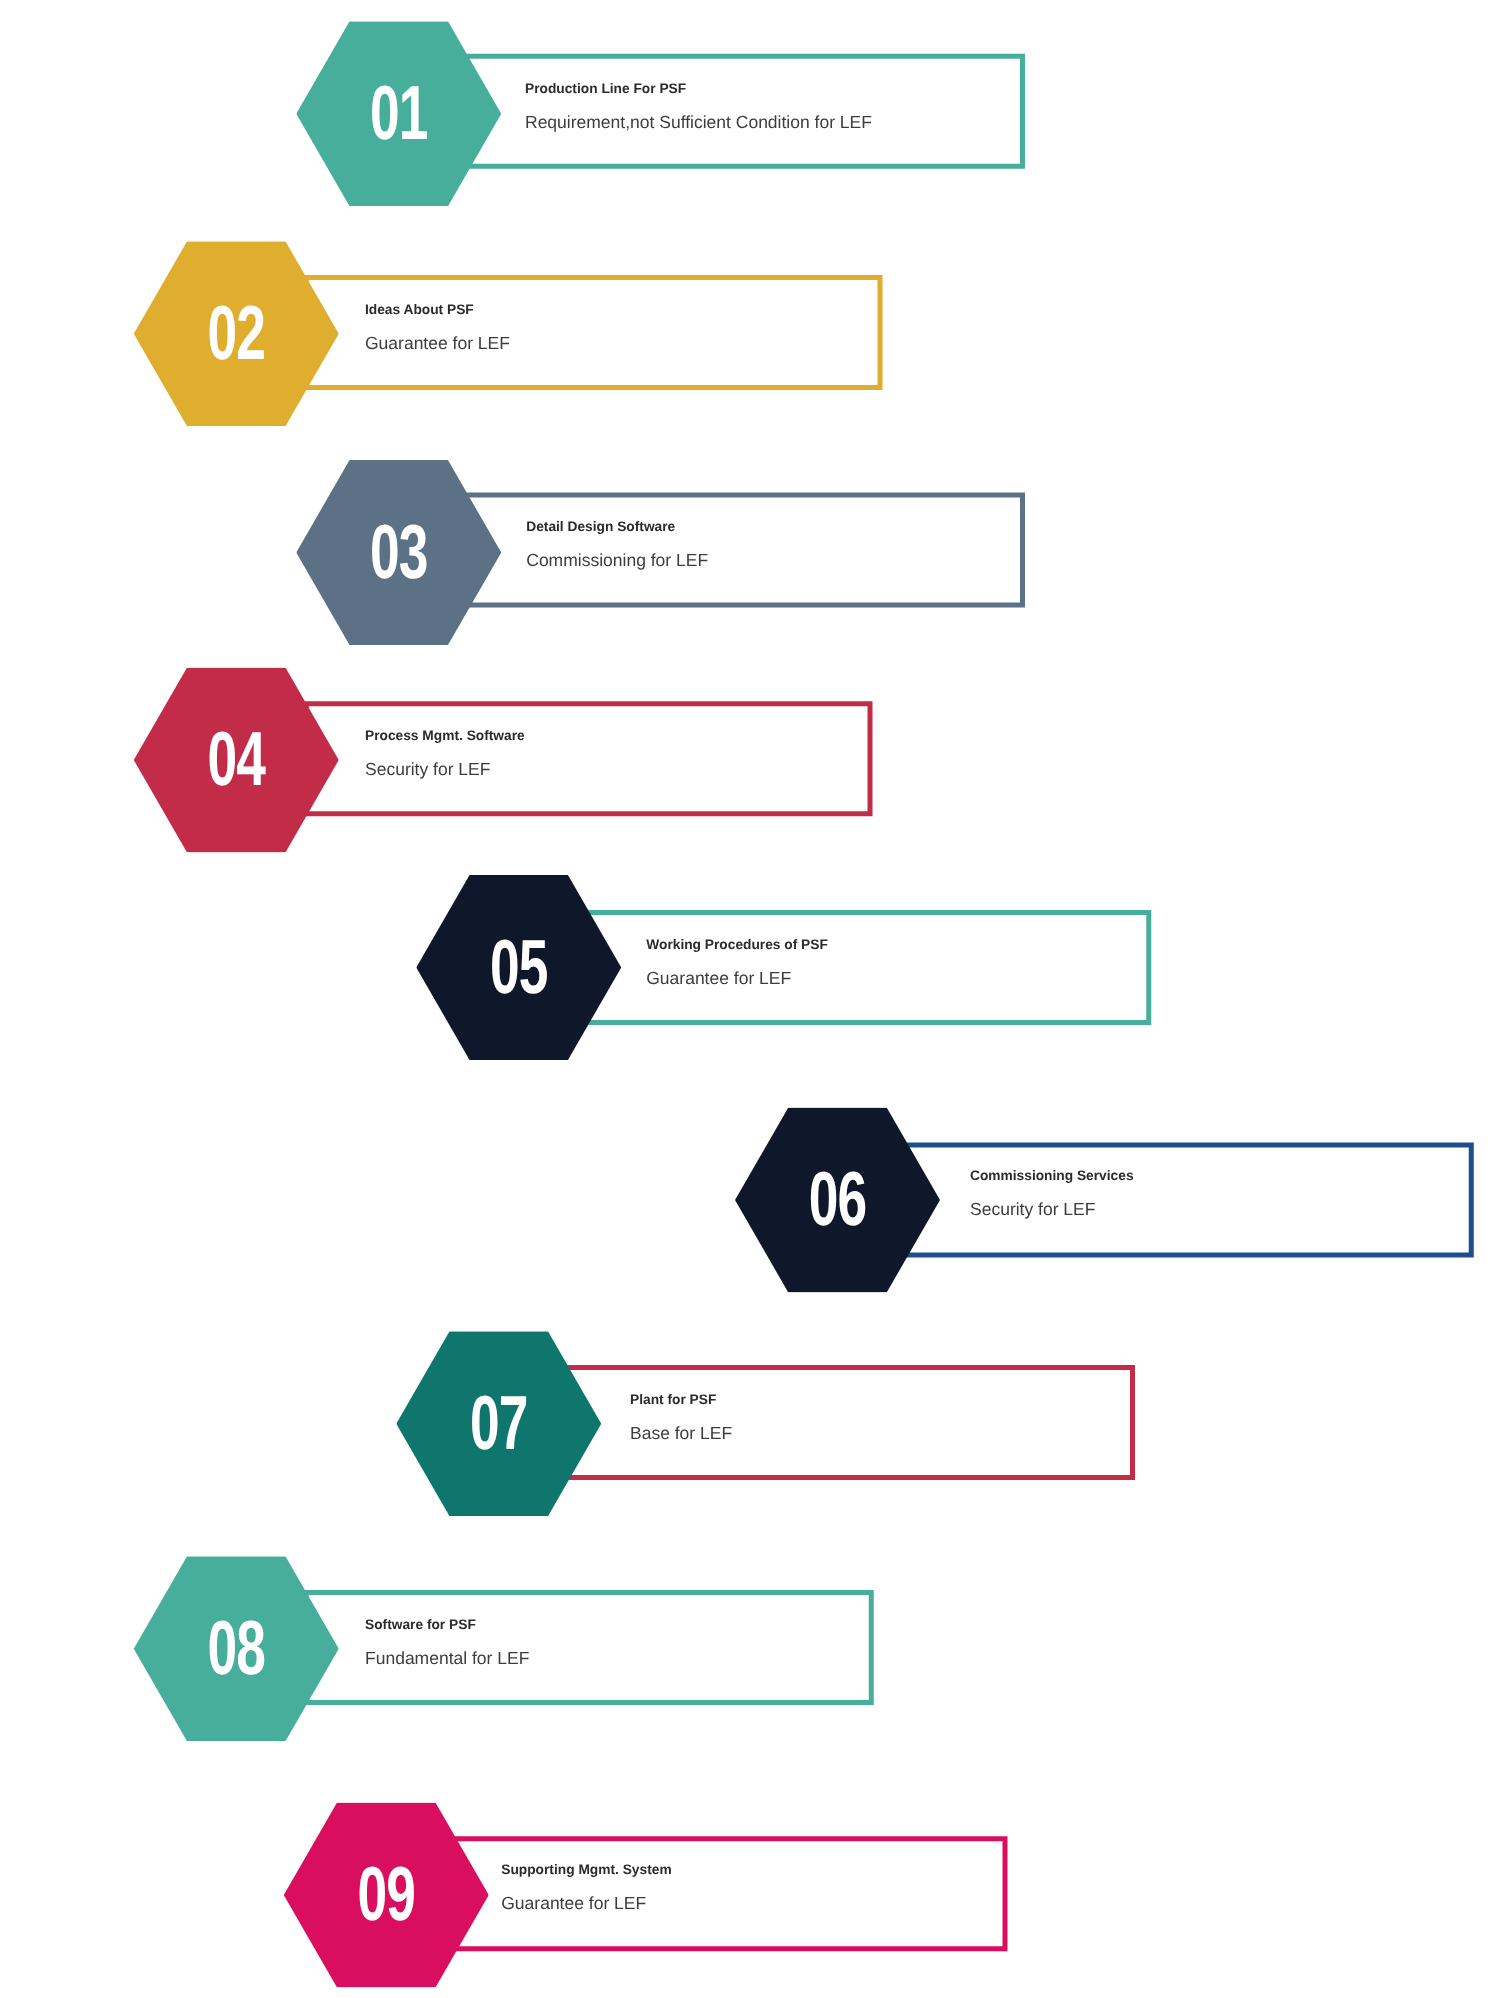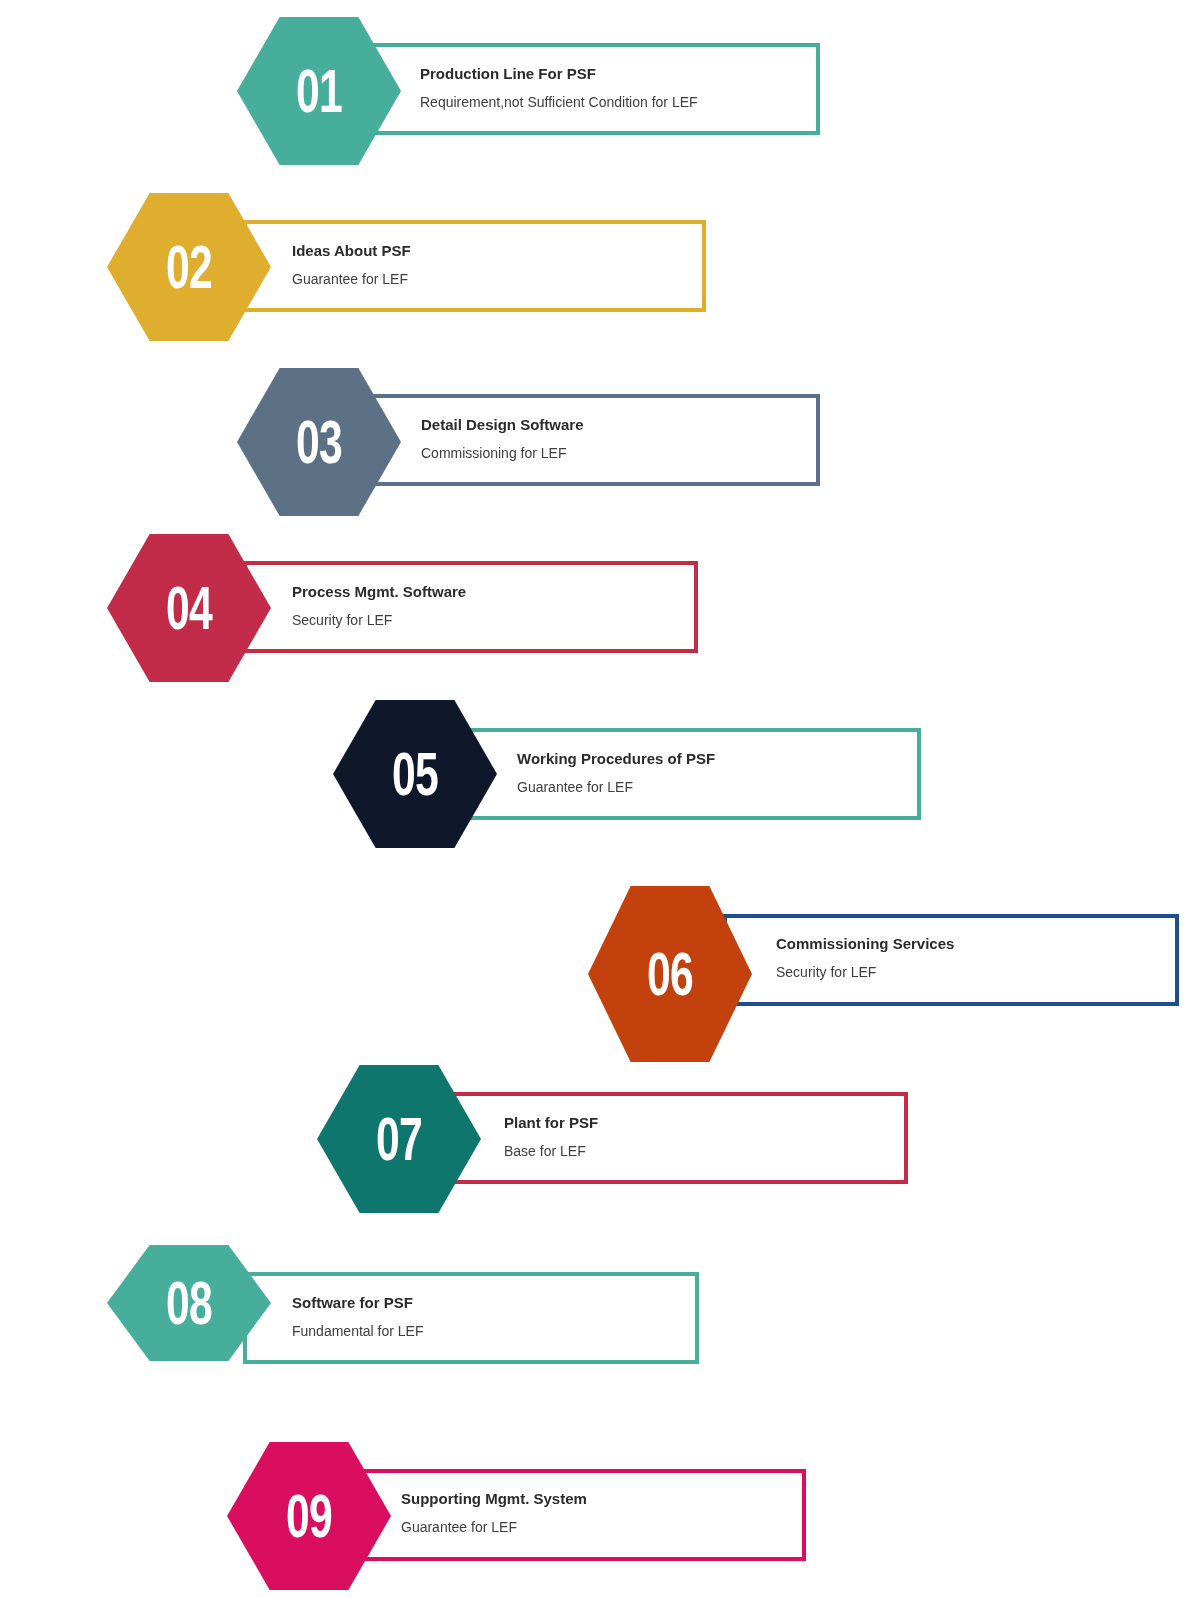--- a/index.html
+++ b/index.html
@@ -69,21 +69,21 @@
     user-select: none;
   }
 
   
   .step-text {
     position: absolute;
     box-sizing: border-box;
   }
 
   .step-title {
-    font-size: 15px;
+    font-size: 11px;
     font-weight: bold;
     color: #2b2b2b;
     line-height: 1.2;
     white-space: nowrap;
     margin: 0 0 11px 0;
   }
 
   .step-subtitle {
     font-size: 14px;
     font-weight: normal;
@@ -142,41 +142,41 @@
       <div class="step-hex" style="left: 333px; top: 683px; width: 164px; height: 148px; background: #0f172a;">
         <span class="step-number">05</span>
       </div>
       <div class="step-text" style="left: 517px; top: 733px;">
         <div class="step-title">Working Procedures of PSF</div>
         <div class="step-subtitle">Guarantee for LEF</div>
       </div>
     </div>
     <div class="step">
       <div class="step-box" style="left: 723px; top: 897px; width: 456px; height: 92px; border-color: rgb(31, 78, 140);"></div>
-      <div class="step-hex" style="left: 588px; top: 869px; width: 164px; height: 176px; background: #c2410c;">
+      <div class="step-hex" style="left: 588px; top: 869px; width: 164px; height: 148px; background: #0f172a;">
         <span class="step-number">06</span>
       </div>
       <div class="step-text" style="left: 776px; top: 918px;">
         <div class="step-title">Commissioning Services</div>
         <div class="step-subtitle">Security for LEF</div>
       </div>
     </div>
     <div class="step">
       <div class="step-box" style="left: 452px; top: 1075px; width: 456px; height: 92px; border-color: rgb(195, 44, 72);"></div>
       <div class="step-hex" style="left: 317px; top: 1048px; width: 164px; height: 148px; background: #0f766e;">
         <span class="step-number">07</span>
       </div>
       <div class="step-text" style="left: 504px; top: 1097px;">
         <div class="step-title">Plant for PSF</div>
         <div class="step-subtitle">Base for LEF</div>
       </div>
     </div>
     <div class="step">
       <div class="step-box" style="left: 243px; top: 1255px; width: 456px; height: 92px; border-color: rgb(70, 174, 155);"></div>
-      <div class="step-hex" style="left: 107px; top: 1228px; width: 164px; height: 116px; background: rgb(70, 174, 155);">
+      <div class="step-hex" style="left: 107px; top: 1228px; width: 164px; height: 148px; background: rgb(70, 174, 155);">
         <span class="step-number">08</span>
       </div>
       <div class="step-text" style="left: 292px; top: 1277px;">
         <div class="step-title">Software for PSF</div>
         <div class="step-subtitle">Fundamental for LEF</div>
       </div>
     </div>
     <div class="step">
       <div class="step-box" style="left: 350px; top: 1452px; width: 456px; height: 92px; border-color: rgb(217, 14, 95);"></div>
       <div class="step-hex" style="left: 227px; top: 1425px; width: 164px; height: 148px; background: rgb(217, 14, 95);">

